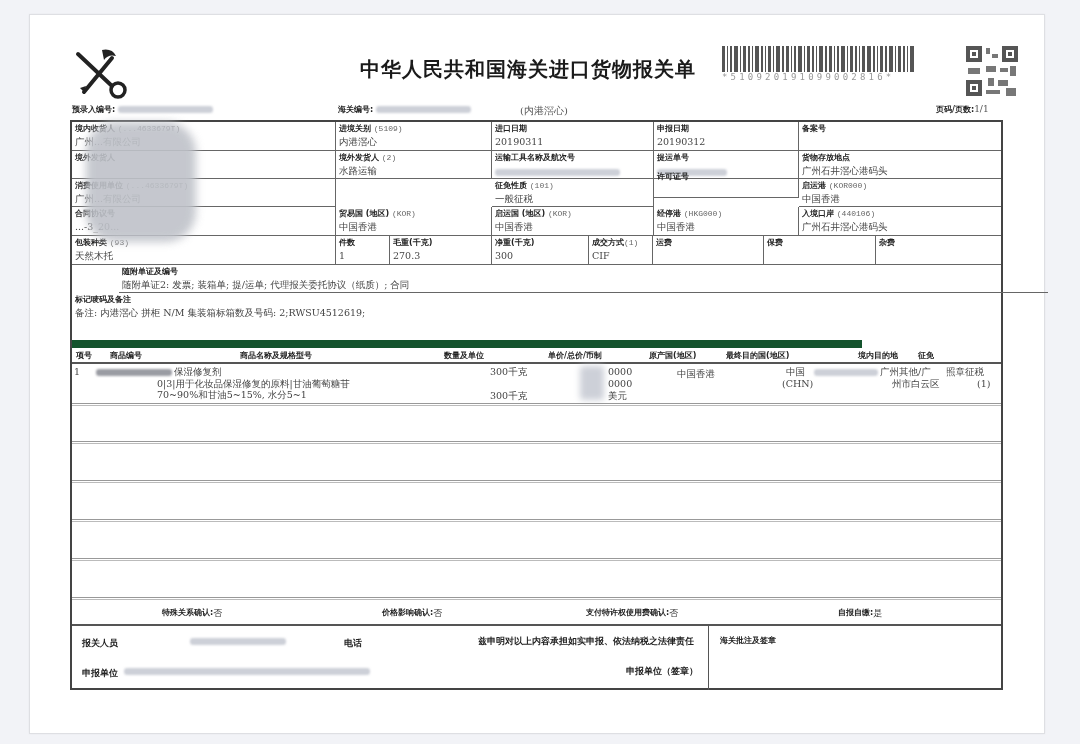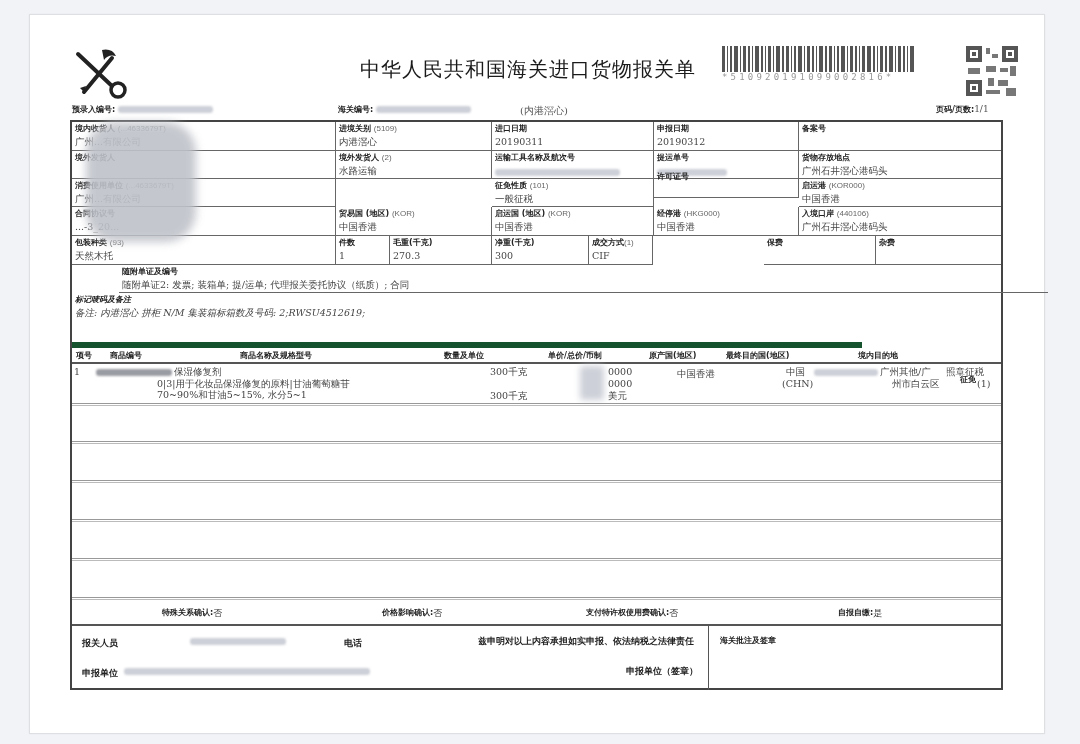--- a/index.html
+++ b/index.html
@@ -16,42 +16,42 @@
     width: 1016px; height: 720px;
     background: #ffffff;
     border: 1px solid #dedfe3;
     box-shadow: 0 0 2px rgba(0,0,0,0.05);
   }
   
   .emblem { position: absolute; left: 72px; top: 46px; width: 58px; height: 54px; }
   .doc-title {
     position: absolute; left: 360px; top: 56px;
     font-family: "DejaVu Sans", "Liberation Sans", sans-serif;
-    font-weight: normal; font-size: 20px; color: #1a1a1a; letter-spacing: 1px;
+    font-weight: bold; font-size: 20px; color: #1a1a1a; letter-spacing: 1px;
   }
   .barcode { position: absolute; left: 722px; top: 46px; width: 232px; height: 26px;
     display: flex; gap: 2px; }
   .barcode span { display: block; background: #555; height: 100%; }
   .barcode-text { position: absolute; left: 722px; top: 72px; width: 232px;
     font-family: "DejaVu Sans Mono", monospace; font-size: 9px; letter-spacing: 3.2px; color: #999; }
   .qr { position: absolute; left: 966px; top: 46px; width: 52px; height: 50px; }
   .meta-row { position: absolute; top: 104px; font-size: 9px; color: #555; }
   .label-b { font-family: "DejaVu Sans", "Liberation Sans", sans-serif; font-weight: bold; color: #222; font-size: 8px; }
   .blur { display: inline-block; height: 7px; background: #cdd0d8; border-radius: 3px; filter: blur(1.2px); vertical-align: middle; }
   .blur.dark { background: #9a9ca3; }
 
   
   .form {
     position: absolute; left: 70px; top: 120px; width: 933px; height: 570px;
     border: 2px solid #444;
     font-size: 9.5px;
   }
   .cell { position: absolute; border-right: 1px solid #666; border-bottom: 1px solid #666; padding: 1px 3px; overflow: hidden; }
   .cell .lbl { font-family: "DejaVu Sans", "Liberation Sans", sans-serif; font-weight: bold; font-size: 8px; color: #222; display: block; line-height: 12px; }
-  .cell .lbl .code { font-weight: normal; font-family: Liberation Sans, sans-serif; color: #666; }
+  .cell .lbl .code { font-weight: normal; font-family: Liberation Mono, monospace; color: #666; }
   .cell .val { display: block; line-height: 13px; color: #444; font-size: 9.5px; }
   .noright { border-right: none; }
   .hline { position: absolute; left: 0; right: 0; height: 1px; background: #666; }
   .dline { position: absolute; left: 0; right: 0; height: 3px; border-top: 1px solid #999; border-bottom: 1px solid #bbb; }
   .privacy-blob { position: absolute; left: 14px; top: 0px; width: 110px; height: 120px;
     background: #bfc2c9; filter: blur(4px); border-radius: 30px; opacity: 0.9; }
   .goods-head { position: absolute; top: 226px; left: 0; right: 0; height: 14px; font-family: "DejaVu Sans", sans-serif; font-weight: bold; font-size: 8px; color: #222; }
   .goods-head span { position: absolute; top: 2px; }
   .goods-row span { position: absolute; font-size: 9.5px; color: #444; line-height: 12px; }
   .foot span { position: absolute; font-size: 9px; }
@@ -252,49 +252,52 @@
     <span class="val">270.3</span>
   </div>
   <div class="cell" style="left:420px;top:114px;width:97px;height:29px;">
     <span class="lbl">净重(千克)</span>
     <span class="val">300</span>
   </div>
   <div class="cell" style="left:517px;top:114px;width:64px;height:29px;">
     <span class="lbl"><span>成交方式</span><span class="code">(1)</span></span>
     <span class="val">CIF</span>
   </div>
+  <div class="cell" style="left:581px;top:114px;width:111px;height:29px;">
+    <span class="lbl">运费</span>
+  </div>
   <div class="cell" style="left:692px;top:114px;width:112px;height:29px;">
     <span class="lbl">保费</span>
   </div>
   <div class="cell noright" style="left:804px;top:114px;width:125px;height:29px;">
     <span class="lbl">杂费</span>
   </div>
 
   <div class="cell noright" style="left:0;top:143px;width:929px;height:28px;margin-left:47px;">
     <span class="lbl">随附单证及编号</span>
     <span class="val">随附单证2: 发票; 装箱单; 提/运单; 代理报关委托协议（纸质）; 合同</span>
   </div>
 
-  <div class="cell noright" style="left:0;top:171px;width:790px;height:55px;border-bottom:6px solid #14532d;font-style:italic;">
+  <div class="cell noright" style="left:0;top:171px;width:790px;height:55px;border-bottom:8px solid #14532d;">
     <span class="lbl">标记唛码及备注</span>
     <span class="val">备注: 内港滘心 拼柜 N/M   集装箱标箱数及号码: 2;RWSU4512619;</span>
   </div>
 
   <div class="privacy-blob"></div>
 
   <div class="goods-head">
     <span style="left:4px;">项号</span>
     <span style="left:38px;">商品编号</span>
     <span style="left:168px;">商品名称及规格型号</span>
     <span style="left:372px;">数量及单位</span>
     <span style="left:476px;">单价/总价/币制</span>
     <span style="left:577px;">原产国(地区)</span>
     <span style="left:654px;">最终目的国(地区)</span>
     <span style="left:786px;">境内目的地</span>
-    <span style="left:888px;margin-top:24px;">征免</span>
+    <span style="left:846px;">征免</span>
   </div>
   <div class="hline" style="top:240px;background:#555;height:2px;"></div>
 
   <div class="goods-row">
     <span style="left:2px;top:244px;">1</span>
     <span class="blur dark" style="left:24px;top:247px;width:76px;"></span>
     <span style="left:102px;top:244px;">保湿修复剂</span>
     <span style="left:85px;top:256px;">0|3|用于化妆品保湿修复的原料|甘油葡萄糖苷</span>
     <span style="left:85px;top:267px;">70~90%和甘油5~15%, 水分5~1</span>
     <span style="left:418px;top:244px;">300千克</span>

